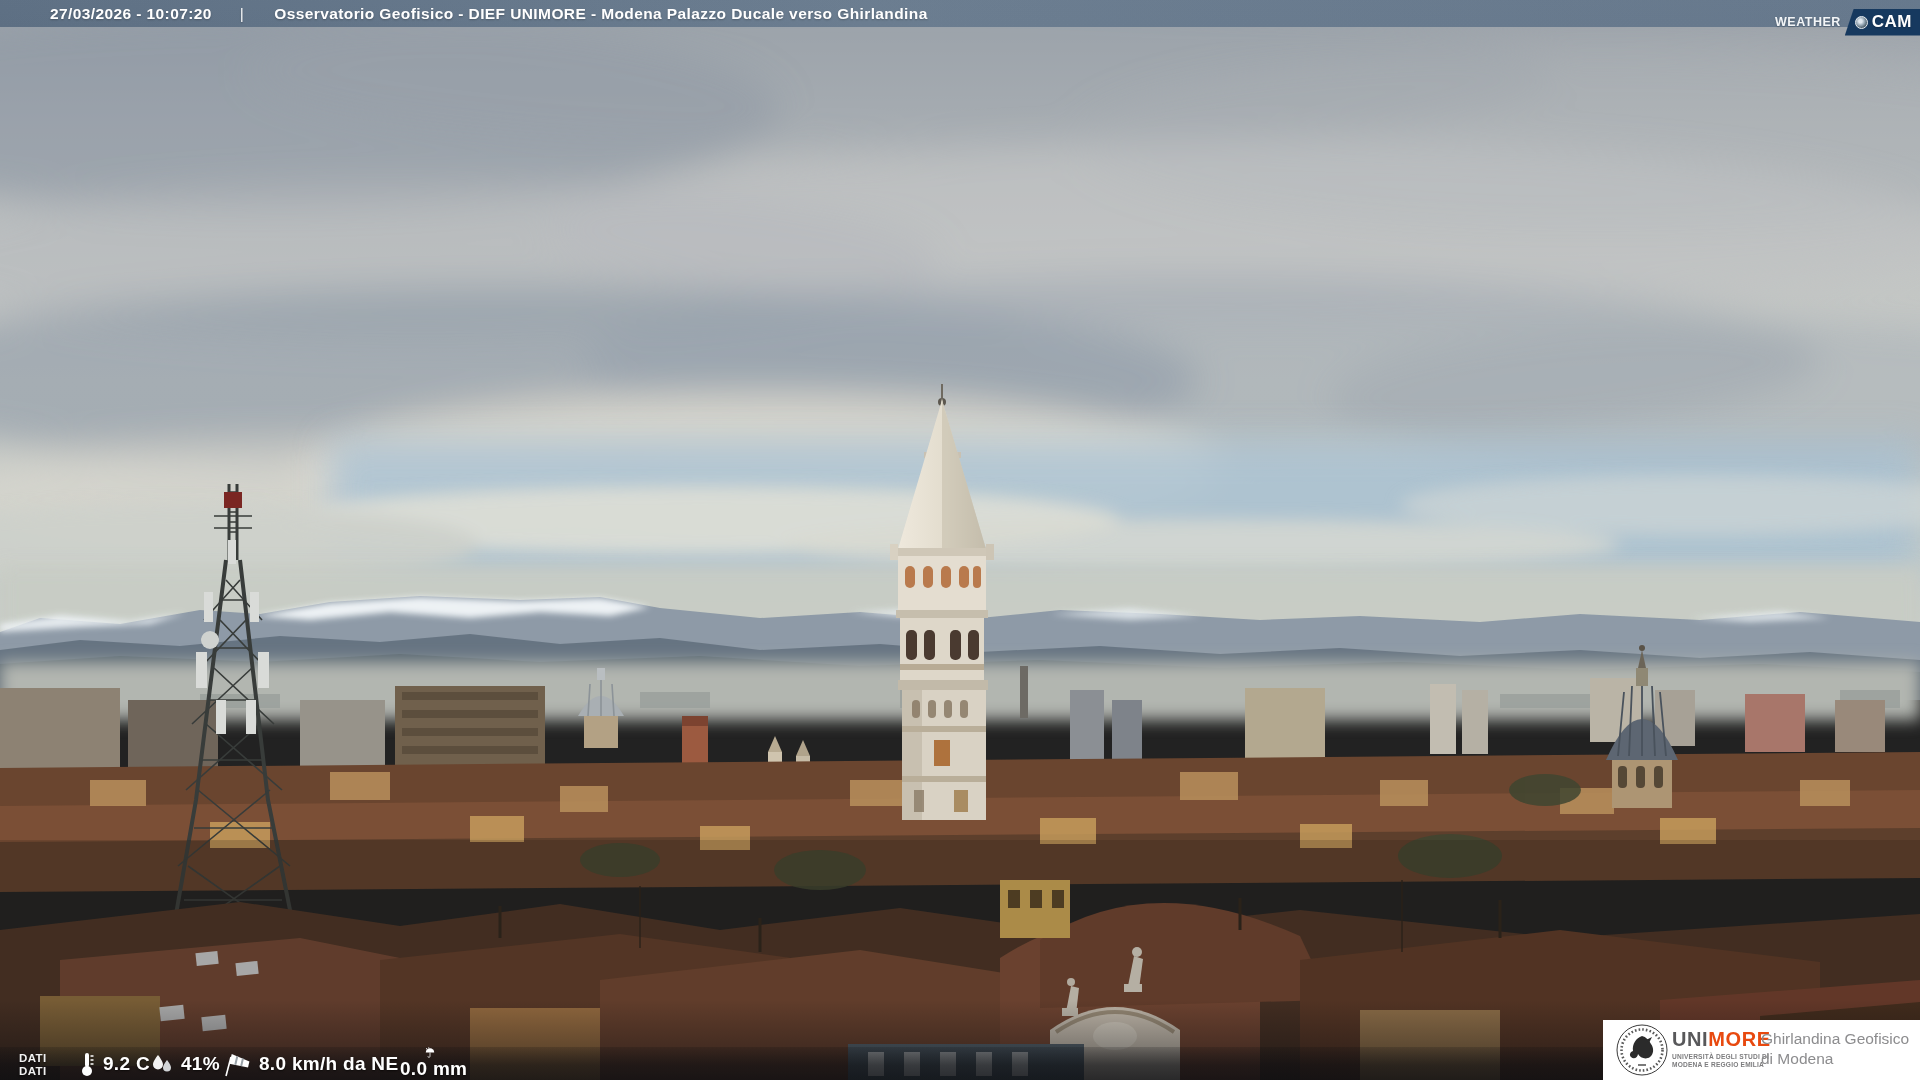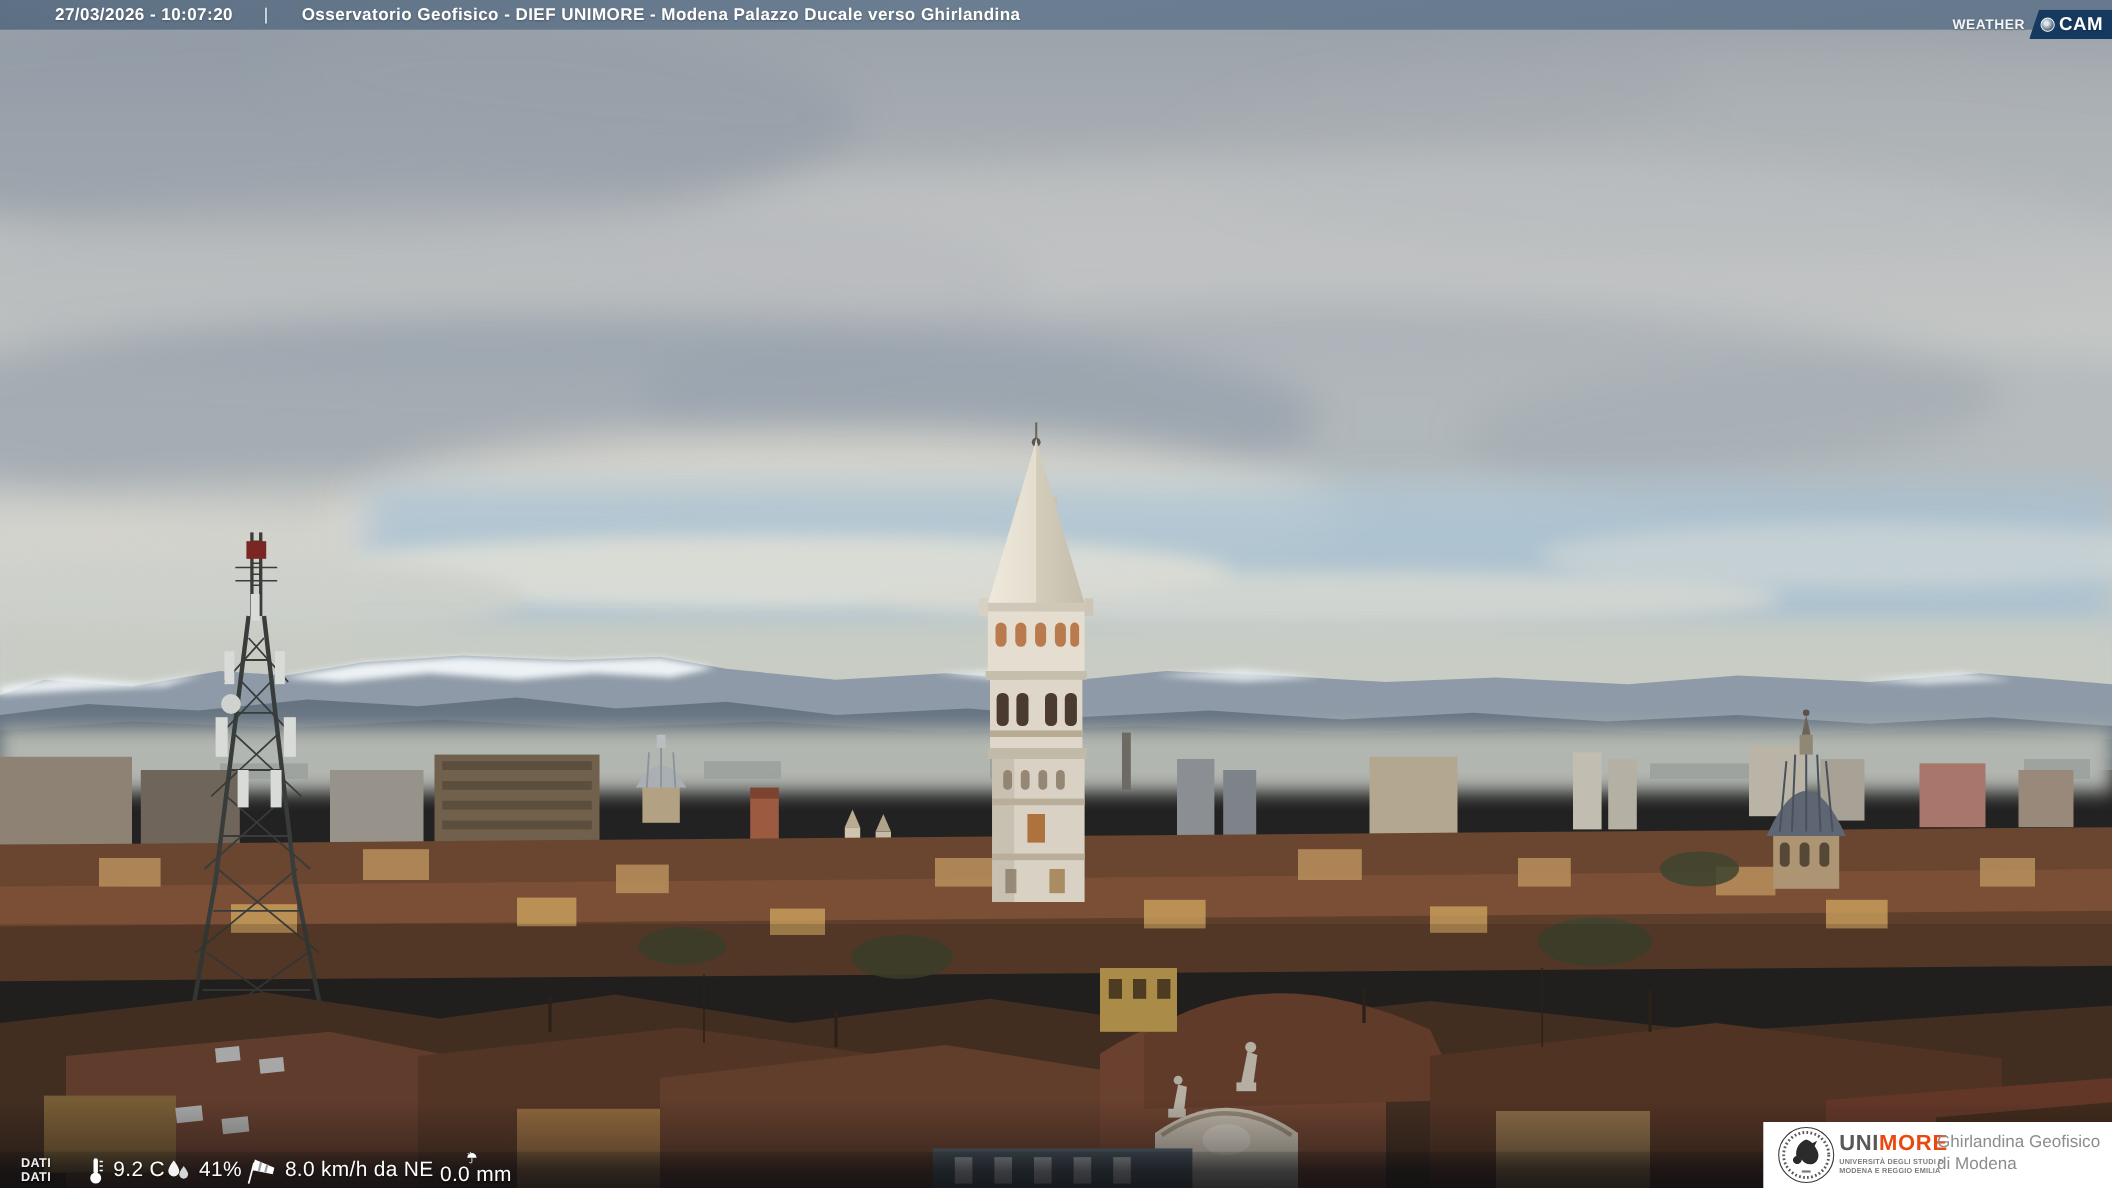--- a/index.html
+++ b/index.html
@@ -23,21 +23,21 @@
   .lens{width:13px;height:13px;border-radius:50%;margin-right:4px;
         background:radial-gradient(circle at 40% 38%,#dfe7ee 0 18%,#9fb0bd 40%,#51636f 70%,#2e3c46 100%);
         border:1.5px solid #e8edf1;box-sizing:border-box;}
   .wcam .w2{font-size:17px;font-weight:800;color:#fff;letter-spacing:.5px;}
 
   
   .meteobar{position:absolute;left:0;bottom:0;width:1920px;height:33px;
             background:linear-gradient(180deg,rgba(10,12,16,.18),rgba(10,12,16,.52) 55%,rgba(10,12,16,.6));
             color:#fff;}
   .meteobar .item{position:absolute;bottom:0;height:33px;display:flex;align-items:center;
-                  font-weight:400;font-size:19px;letter-spacing:.3px;text-shadow:0 1px 2px rgba(0,0,0,.6);}
+                  font-weight:700;font-size:19px;letter-spacing:.3px;text-shadow:0 1px 2px rgba(0,0,0,.6);}
   .dati{position:absolute;left:19px;bottom:2px;display:flex;flex-direction:column;align-items:center;
         font-size:11.5px;font-weight:700;line-height:13px;letter-spacing:.4px;color:#f0f0f0;
         text-shadow:0 1px 2px rgba(0,0,0,.6);}
   .micon{display:block;margin-right:7px;}
 
   
   .brandbox{position:absolute;left:1603px;top:1020px;width:317px;height:60px;background:#ffffff;
             display:flex;align-items:center;cursor:pointer;}
   .seal{position:absolute;left:13px;top:4px;}
   .unimore-block{position:absolute;left:69px;top:9px;line-height:1;}

